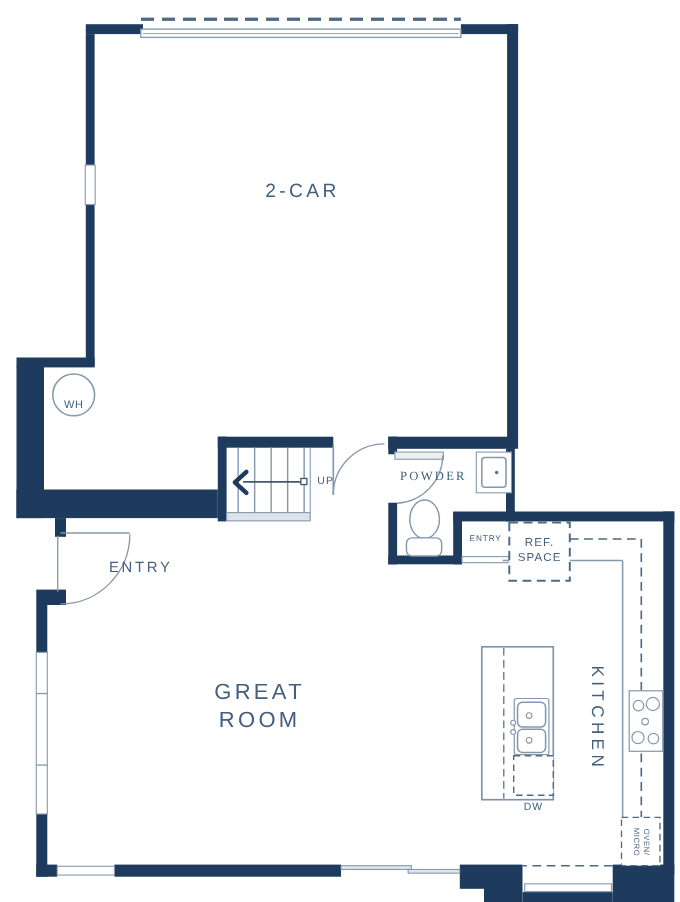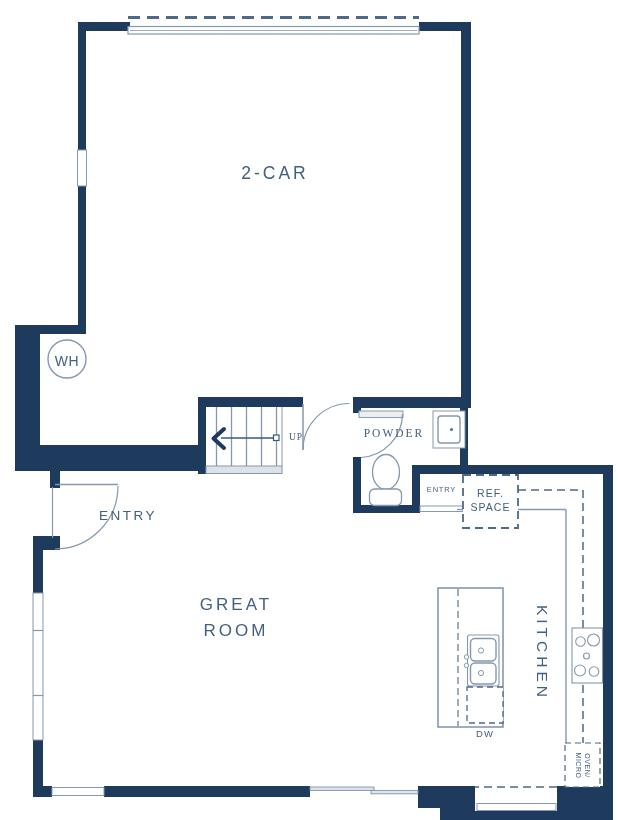--- a/index.html
+++ b/index.html
@@ -155,36 +155,36 @@
       <circle class="ln" cx="586.5" cy="656" r="3" stroke-width="1.1"></circle>
       <circle class="ln" cx="580" cy="670.5" r="5.5" stroke-width="1.1"></circle>
       <circle class="ln" cx="594" cy="671.5" r="4.8" stroke-width="1.1"></circle>
     </g>
   </svg>
 
   <div class="lbl" style="left:200px;top:160px;width:150px;font-size:17.5px;letter-spacing:3px;line-height:27px;">
     <div>2-CAR</div>
   </div>
 
-  <div class="lbl" style="left:53px;top:353px;width:28px;font-size:14px;letter-spacing:0.5px;">WH</div>
+  <div class="lbl" style="left:53px;top:363px;width:28px;font-size:10px;letter-spacing:0.5px;">WH</div>
 
-  <div class="lbl" style="left:284px;top:432px;width:24px;font-size:9.5px;letter-spacing:1px;text-align:center;font-family:Liberation Serif, serif;">UP</div>
+  <div class="lbl" style="left:284px;top:432px;width:24px;font-size:9.5px;letter-spacing:1px;text-align:center;">UP</div>
 
   <div class="lbl" style="left:354px;top:427px;width:80px;font-size:11.5px;letter-spacing:2px;font-family:Liberation Serif, serif;">POWDER</div>
 
   <div class="lbl" style="left:417px;top:485px;width:49px;font-size:7.5px;letter-spacing:0.8px;">ENTRY</div>
 
   <div class="lbl" style="left:462px;top:486px;width:57px;font-size:10.5px;letter-spacing:1px;line-height:14px;">
     <div>REF.</div>
     <div>SPACE</div>
   </div>
 
   <div class="lbl" style="left:92px;top:508px;width:72px;font-size:13.5px;letter-spacing:2.5px;">ENTRY</div>
 
-  <div class="lbl" style="left:175px;top:592px;width:122px;font-size:17px;letter-spacing:3px;line-height:26px;">
+  <div class="lbl" style="left:175px;top:616px;width:122px;font-size:20px;letter-spacing:3px;line-height:26px;">
     <div>GREAT</div>
     <div>ROOM</div>
   </div>
 
   <div class="lbl rot" style="left:487px;top:645px;width:110px;height:16px;line-height:16px;font-size:15.5px;letter-spacing:4px;">KITCHEN</div>
 
   <div class="lbl" style="left:470px;top:699px;width:30px;font-size:9.5px;letter-spacing:1px;margin-top:29px;">DW</div>
 
   <div class="lbl rot" style="left:559px;top:757px;width:46px;height:17px;font-size:7px;letter-spacing:0.5px;line-height:8.5px;">
     <div>OVEN/</div>

